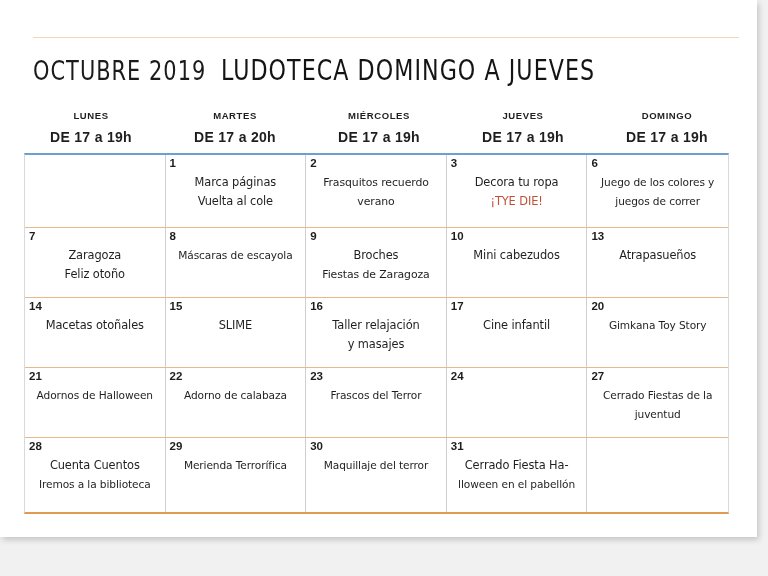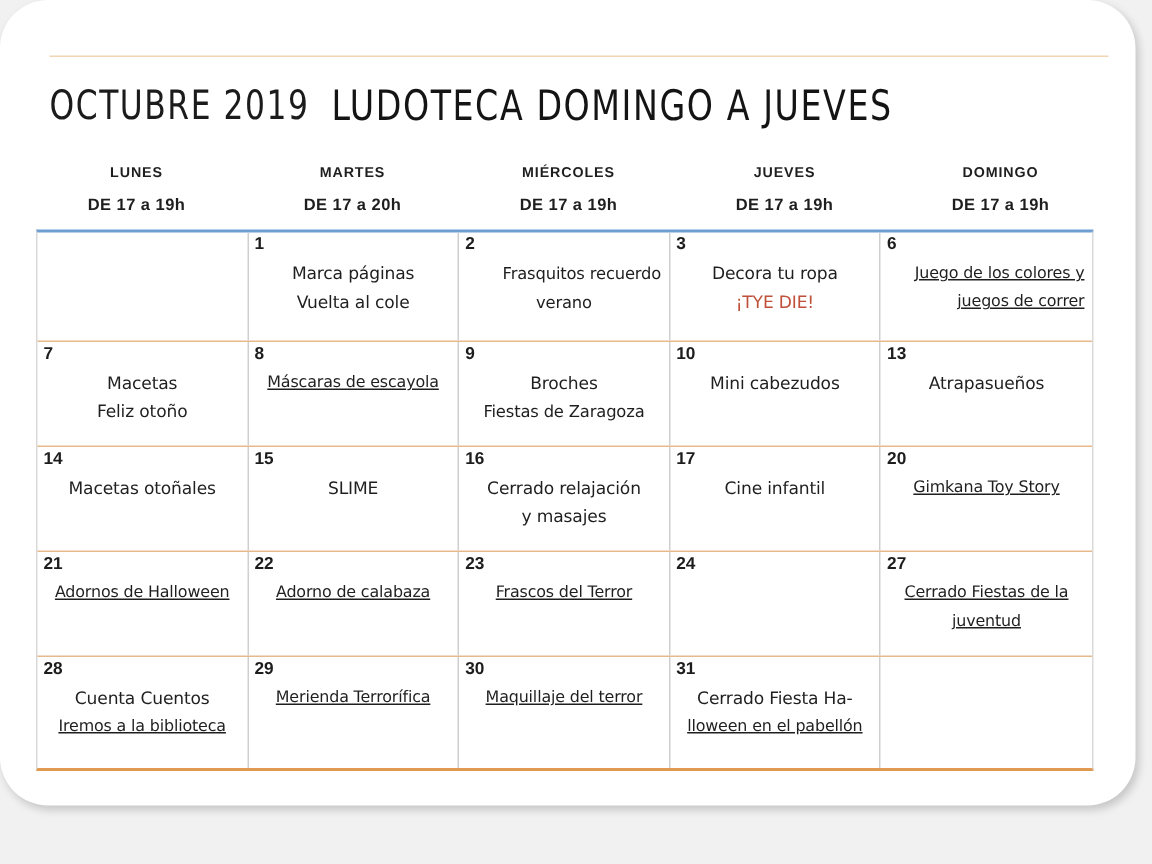--- a/index.html
+++ b/index.html
@@ -17,21 +17,20 @@
 
   .page {
     position: absolute;
     left: 0px;
     top: 0px;
     width: 757px;
     height: 537px;
     background: #ffffff;
     box-shadow: 2px 3px 6px rgba(0,0,0,0.18);
     overflow: hidden;
-    border-radius: 32px;
   }
 
   .page-inner {
     position: absolute;
     left: 19px;
     top: 0px;
     width: 720px;
     height: 537px;
   }
 
@@ -96,21 +95,21 @@
   .weekday-name {
     font-family: "Liberation Sans", sans-serif;
     font-size: 9.5px;
     font-weight: bold;
     letter-spacing: 0.6px;
     color: #1e1e1e;
     line-height: 13px;
   }
   .weekday-hours {
     font-family: "Liberation Sans", sans-serif;
-    font-size: 11px;
+    font-size: 14px;
     font-weight: bold;
     letter-spacing: 0.3px;
     color: #1e1e1e;
     margin-top: 9px;
     line-height: 12px;
   }
 
   
   .grid {
     position: absolute;
@@ -167,30 +166,29 @@
     font-size: 11.4px;
     color: #1f1f1f;
     line-height: 19px;
     white-space: nowrap;
     letter-spacing: -0.1px;
   }
   .event-line.accent {
     color: #c0503a;
   }
   .event-line.left {
-    text-align: right;
+    text-align: center;
   }
   .event-line.right {
   }
   .event-line.wide {
     font-size: 10.9px;
   }
   .event-line.narrow {
     font-size: 10.6px;
-    text-decoration: underline;
   }
 </style>
 </head>
 <body>
 
 <div class="page">
   <div class="page-inner">
 
     <div class="top-rule"></div>
 
@@ -254,21 +252,21 @@
             <div class="events">
               <div class="event-line left narrow">Juego de los colores y</div>
               <div class="event-line left narrow">juegos de correr</div>
             </div>
           </div>
         </div>
         <div class="grid-row row-2">
           <div class="cell">
             <div class="daynum">7</div>
             <div class="events">
-              <div class="event-line">Macetas</div>
+              <div class="event-line">Zaragoza</div>
               <div class="event-line">Feliz otoño</div>
             </div>
           </div>
           <div class="cell">
             <div class="daynum">8</div>
             <div class="events">
               <div class="event-line narrow">Máscaras de escayola</div>
             </div>
           </div>
           <div class="cell">
@@ -300,21 +298,21 @@
           </div>
           <div class="cell">
             <div class="daynum">15</div>
             <div class="events">
               <div class="event-line">SLIME</div>
             </div>
           </div>
           <div class="cell">
             <div class="daynum">16</div>
             <div class="events">
-              <div class="event-line right">Cerrado relajación</div>
+              <div class="event-line right">Taller relajación</div>
               <div class="event-line right">y masajes</div>
             </div>
           </div>
           <div class="cell">
             <div class="daynum">17</div>
             <div class="events">
               <div class="event-line">Cine infantil</div>
             </div>
           </div>
           <div class="cell">

